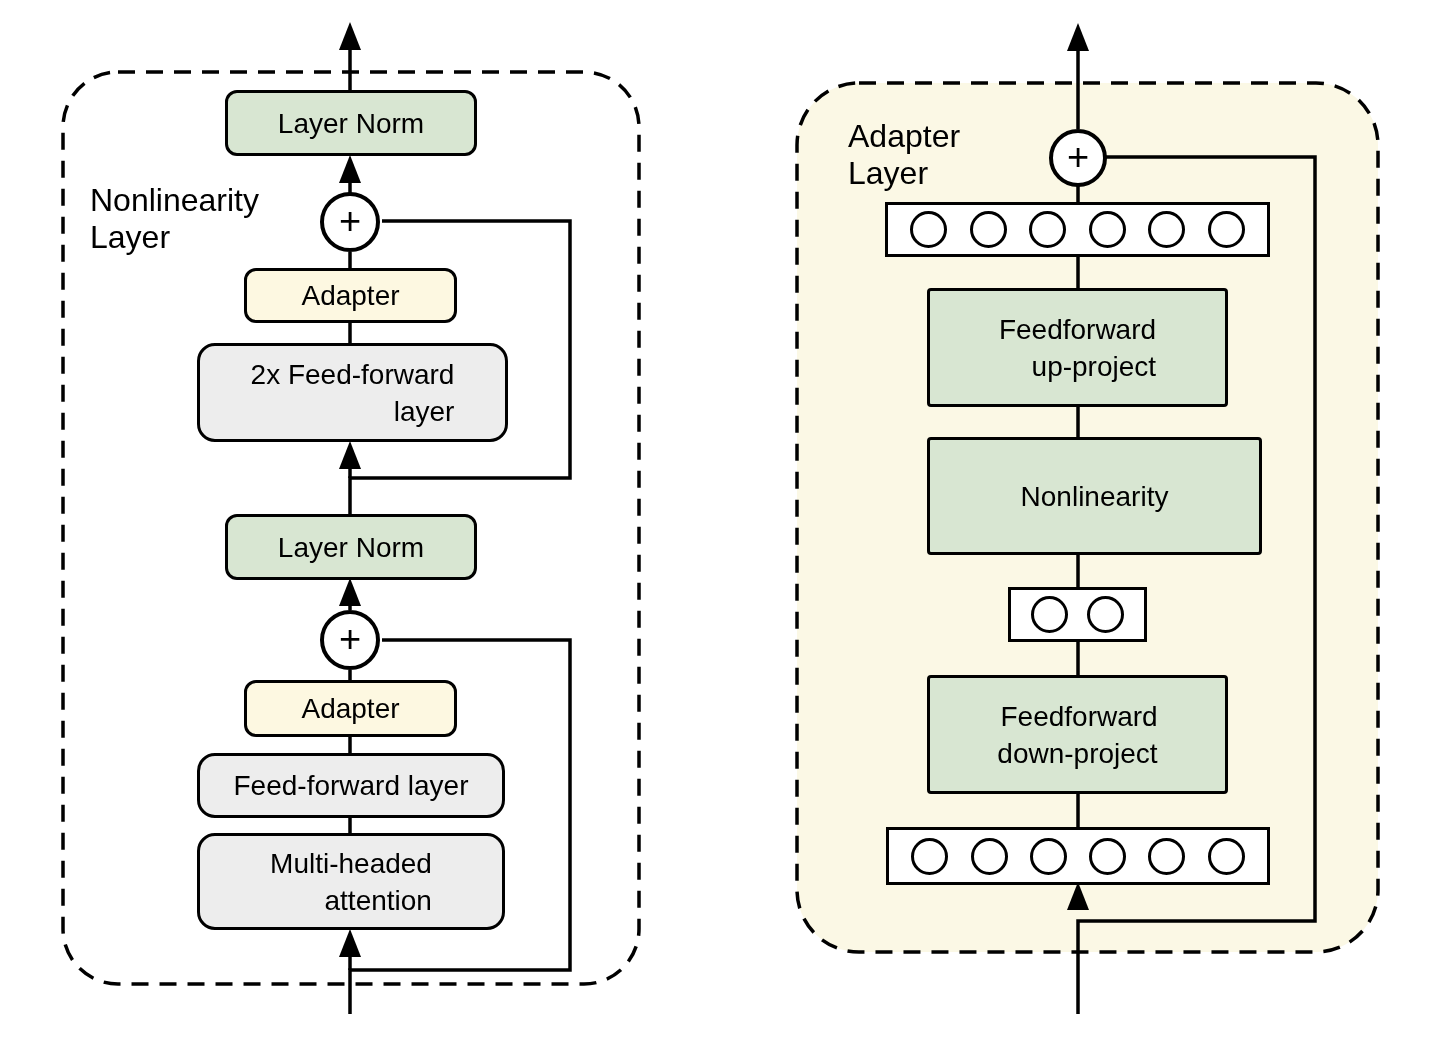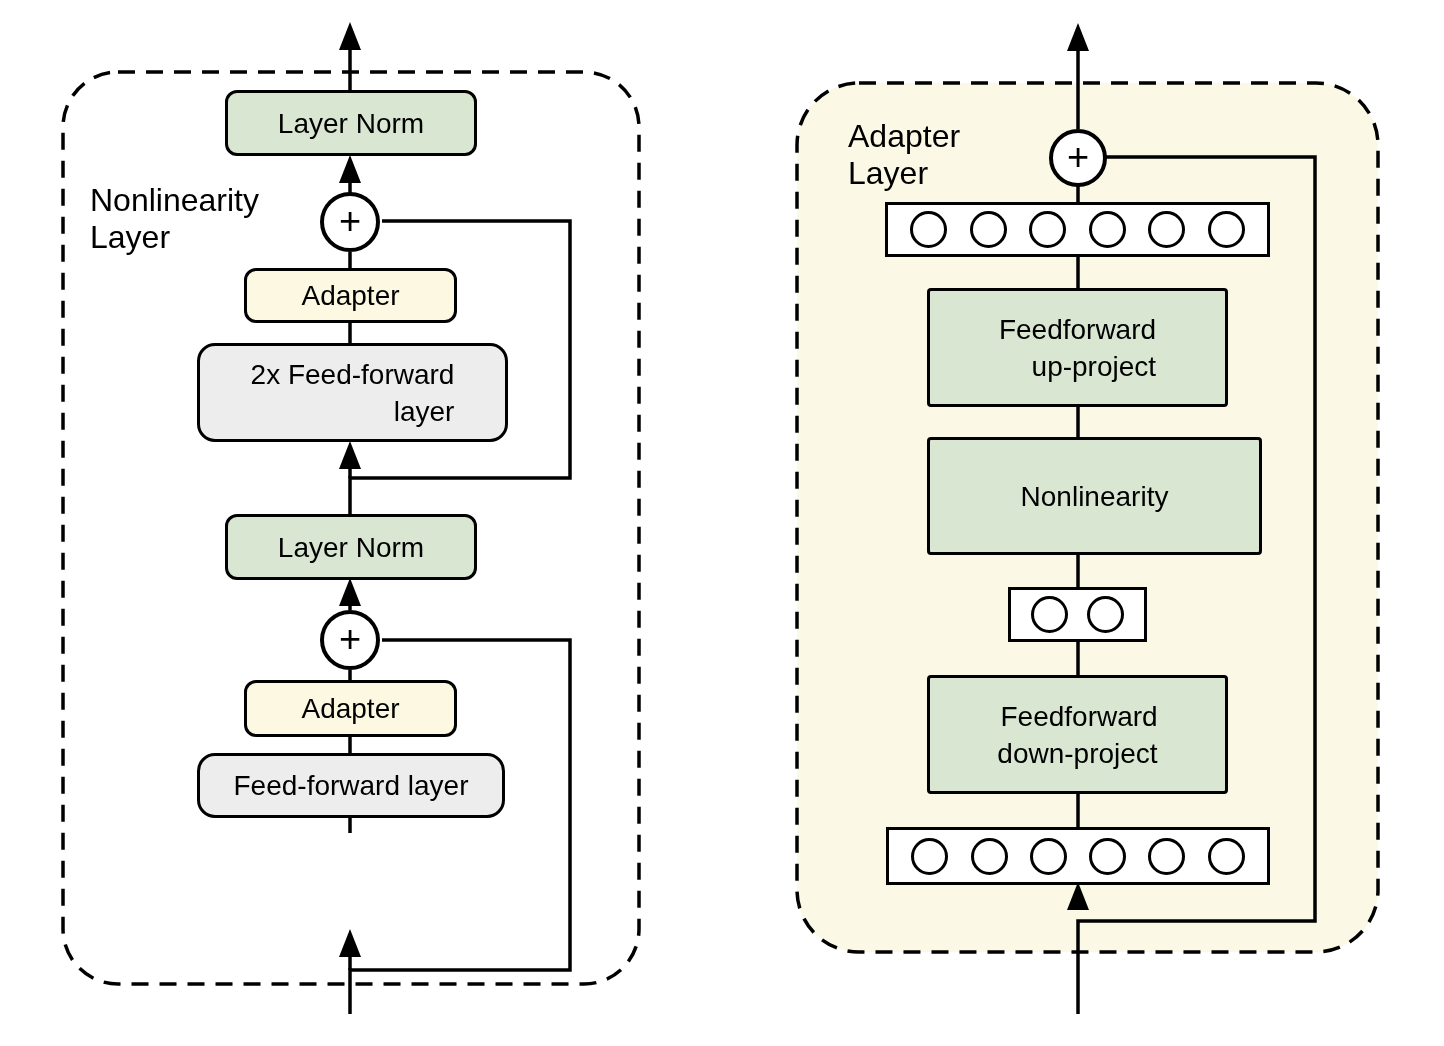--- a/index.html
+++ b/index.html
@@ -100,20 +100,22 @@
 layer</div>
 
   <div class="node small" style="left:225px;top:514px;width:252px;height:66px;background:#d8e6d2;">Layer Norm</div>
 
   <div class="pluscircle" style="left:320px;top:610px;width:60px;height:60px;">+</div>
 
   <div class="node small" style="left:244px;top:680px;width:213px;height:57px;background:#fdf8e1;">Adapter</div>
 
   <div class="node gray" style="left:197px;top:753px;width:308px;height:65px;background:#ededed;">Feed-forward layer</div>
 
+  <div class="node gray" style="left:197px;top:833px;width:308px;height:97px;background:#ededed;">Multi-headed
+attention</div>
 
   <div class="pluscircle" style="left:1049px;top:129px;width:58px;height:58px;">+</div>
 
   <div class="rowbox" style="left:885px;top:202px;width:385px;height:55px;">
       <span class="circle"></span>
       <span class="circle"></span>
       <span class="circle"></span>
       <span class="circle"></span>
       <span class="circle"></span>
       <span class="circle"></span>

